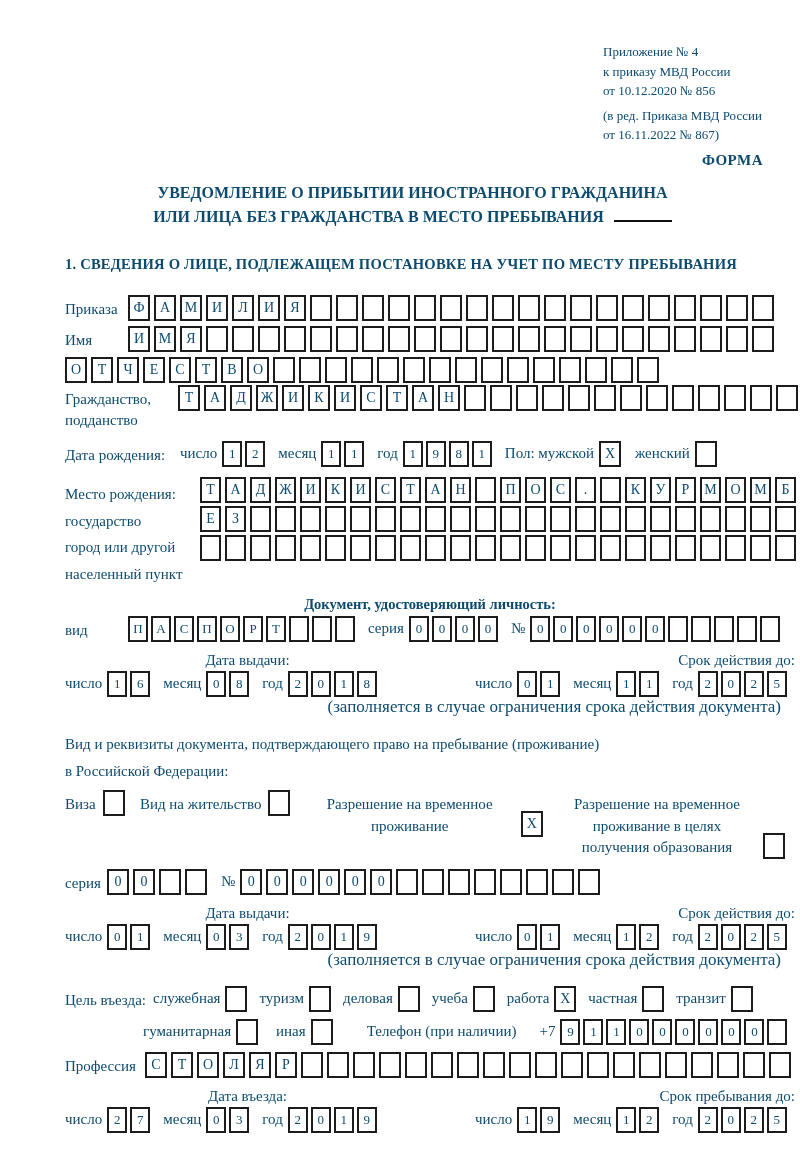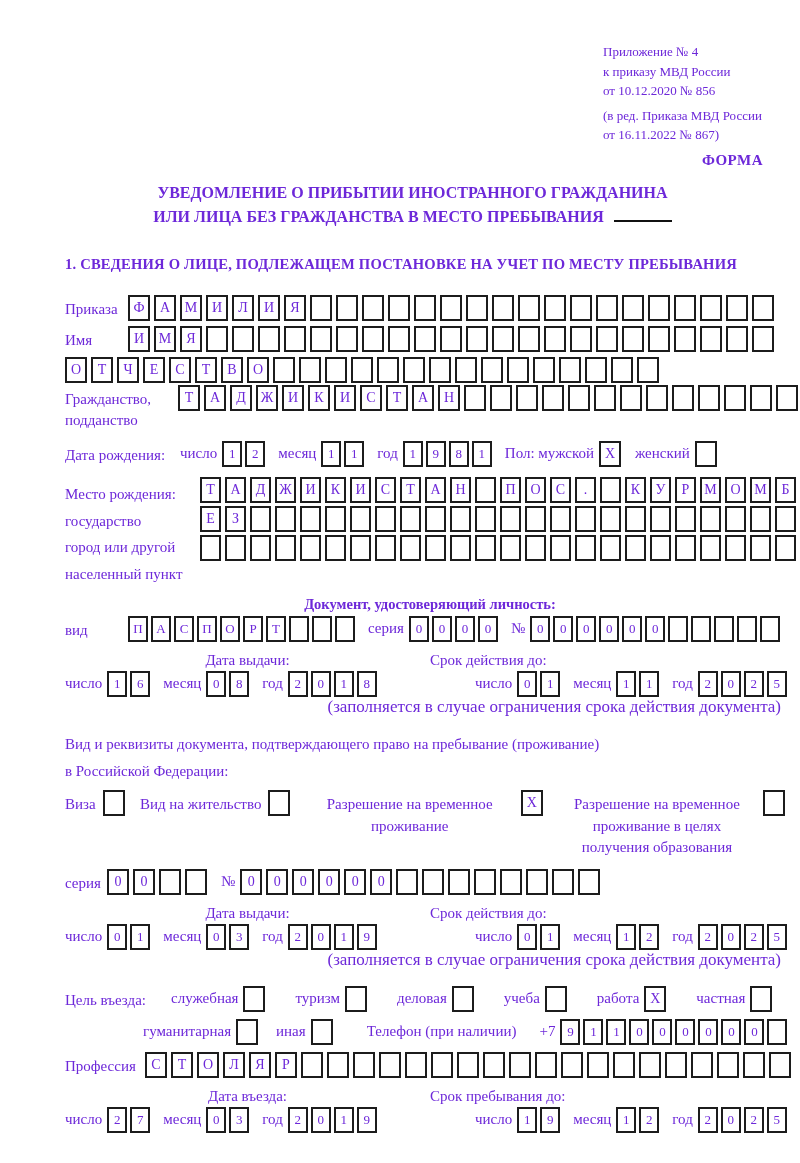--- a/index.html
+++ b/index.html
@@ -1,21 +1,21 @@
 <!DOCTYPE html>
 <html><head>
 <meta charset="utf-8">
 <style>
   * { box-sizing: border-box; }
   html,body { margin:0; padding:0; background:#ffffff; }
   .page {
     width:800px; height:1163px; overflow:hidden;
     padding:42px 5px 10px 65px;
     font-family:"Liberation Serif","DejaVu Serif",serif;
-    color:#6d28d9; font-size:15px; position:relative;
+    color:#0c4a6e; font-size:15px; position:relative;
   }
   .doc-ref { margin-left:auto; width:192px; font-size:13px; line-height:1.5; }
   .doc-ref .grp2 { margin-top:5px; }
   .forma { text-align:right; padding-right:32px; font-weight:bold; font-size:15px; margin-top:7px; letter-spacing:.5px; }
   .title { text-align:center; font-weight:bold; font-size:16px; line-height:1.55; margin-top:12px; margin-left:-35px; }
   .title-line { display:inline-block; width:58px; border-bottom:2px solid #111; height:14px; margin-left:10px; }
   .sec-head { font-weight:bold; font-size:14.6px; margin-top:26px; letter-spacing:.2px; }
 
   .row { display:flex; align-items:flex-start; margin-top:5px; }
   .lbl { line-height:1.4; padding-top:4px; flex-shrink:0; }
@@ -27,37 +27,37 @@
   .boxes-sm .box { width:21px; }
   .boxes-xs .box { width:20px; margin-right:3px; font-size:13px; }
 
   .slbl { padding-top:4px; margin:0 5px 0 10px; white-space:nowrap; flex-shrink:0; }
   .slbl.first { margin-left:0; }
 
   .center-head { text-align:center; font-weight:bold; font-size:14.5px; margin-top:9px; }
 
   .dates-head { display:flex; margin-top:10px; }
   .dates-head .dh-l { width:365px; text-align:center; }
-  .dates-head .dh-r { flex:1; text-align:left; }
+  .dates-head .dh-r { flex:1; text-align:right; }
   .dates-line { display:flex; margin-top:2px; }
   .dates-line .dc-l { width:365px; display:flex; }
   .dates-line .dc-r { flex:1; display:flex; margin-left:45px; }
 
   .note { font-size:17px; margin-top:0; }
   .note.right { text-align:right; padding-right:14px; }
 
   .intro { margin-top:14px; line-height:1.75; }
 
   .opts { justify-content:space-between; padding-right:6px; margin-top:6px; }
-  .opt { display:flex; align-items:flex-start; }
+  .opt { display:flex; align-items:flex-end; }
   .opt .optlbl { padding-top:4px; margin-right:7px; line-height:1.45; }
   .optlbl.c2 { width:208px; text-align:center; }
   .optlbl.c3 { width:198px; text-align:center; }
 
-  .goal-row { margin-top:16px;gap:18px; }
+  .goal-row { margin-top:16px; }
   .gpair { display:flex; margin-right:8px; }
   .gpair .optlbl { padding-top:4px; margin-right:5px; white-space:nowrap; }
 
   .col { display:flex; flex-direction:column; }
   .col .boxes { margin-bottom:3px; }
 </style>
 </head>
 <body>
 
 <div class="page">

